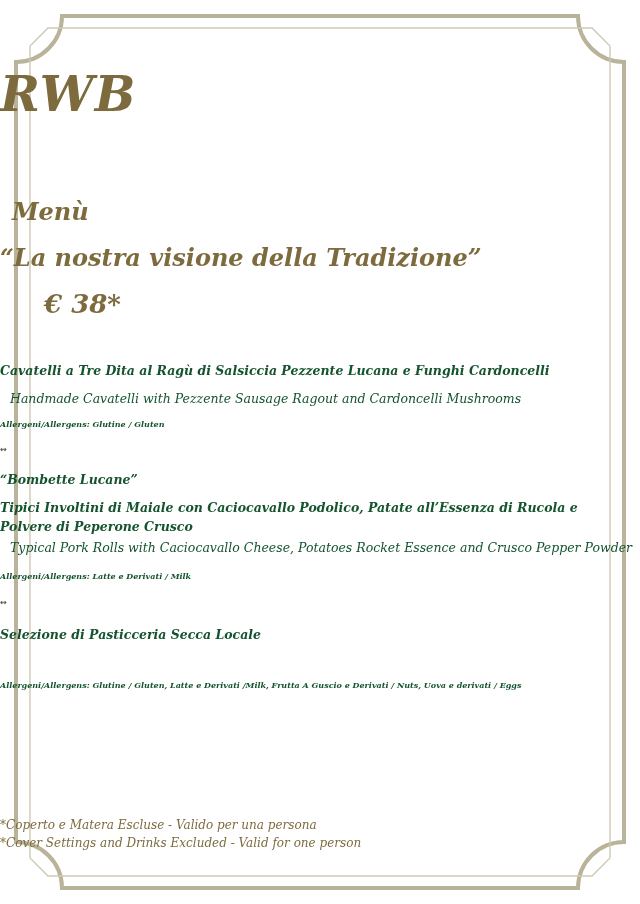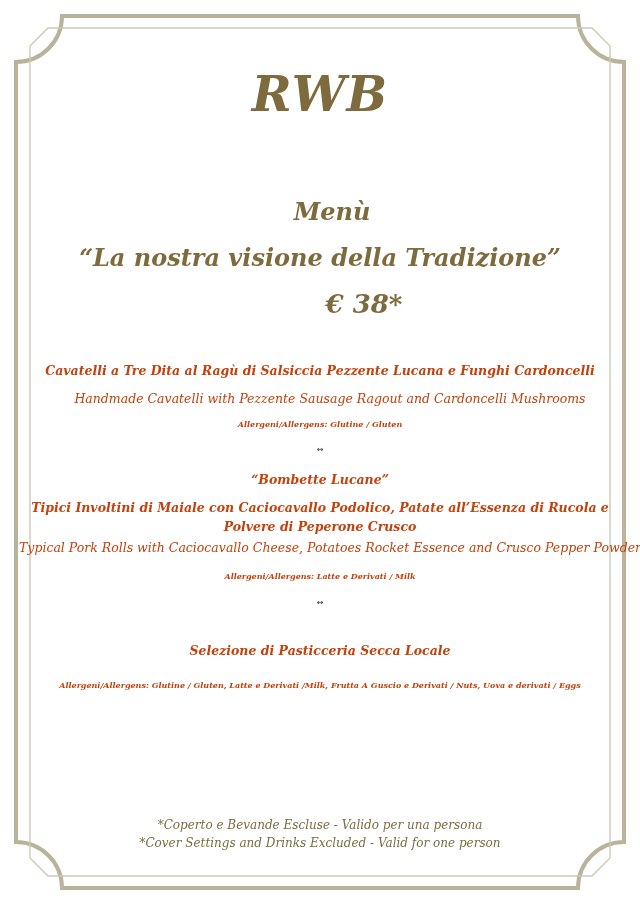--- a/index.html
+++ b/index.html
@@ -1,25 +1,25 @@
 <!DOCTYPE html>
 <html><head>
 <meta charset="utf-8">
 <style>
   html, body { margin: 0; padding: 0; background: #ffffff; }
   body { width: 640px; height: 904px; position: relative; overflow: hidden; }
   .frame { position: absolute; left: 0; top: 0; width: 640px; height: 904px; }
-  .page { position: absolute; left: 0; top: 0; width: 562px; height: 904px; text-align: center; }
+  .page { position: absolute; left: 0; top: 0; width: 562px; height: 904px; }
   .gold { color: #7d6b3e; }
   .script { font-family: "DejaVu Serif", serif; font-style: italic; }
   .logo { position: absolute; top: 66px; left: 0; width: 640px; font-size: 48px; font-weight: bold; letter-spacing: 1px; }
   .menu-title { position: absolute; top: 197px; left: 12px; width: 640px; font-size: 24px; font-weight: bold; }
   .menu-subtitle { position: absolute; top: 243px; left: 0; width: 640px; font-size: 24px; font-weight: bold; }
   .menu-price { position: absolute; top: 289px; left: 0; width: 640px; font-size: 26px; font-weight: bold; margin-left: 44px; }
-  .line { position: absolute; left: 0; width: 640px; color: #c2410c; white-space: nowrap; }
+  .line { position: absolute; left: 0; width: 640px; color: #14532d; white-space: nowrap; }
   .dish-it { font-size: 12.5px; font-weight: bold; }
   .dish-en { font-size: 12.5px; padding-left: 10px; }
   .allergen { font-size: 8px; font-weight: bold; }
   .sep { font-size: 8px; color: #444; }
   .footer { position: absolute; left: 0; width: 640px; font-size: 12px; }
 </style>
 </head>
 <body>
 
 <svg class="frame" width="640" height="904" viewBox="0 0 640 904">
@@ -41,18 +41,18 @@
   <div class="line script allergen" style="top:419px">Allergeni/Allergens: Glutine / Gluten</div>
   <div class="line sep" style="top:445px">↭</div>
 
   <div class="line script dish-it" style="top:472px">“Bombette Lucane”</div>
   <div class="line script dish-it" style="top:500px">Tipici Involtini di Maiale con Caciocavallo Podolico, Patate all’Essenza di Rucola e</div>
   <div class="line script dish-it" style="top:519px">Polvere di Peperone Crusco</div>
   <div class="line script dish-en" style="top:540px">Typical Pork Rolls with Caciocavallo Cheese, Potatoes Rocket Essence and Crusco Pepper Powder</div>
   <div class="line script allergen" style="top:571px">Allergeni/Allergens: Latte e Derivati / Milk</div>
   <div class="line sep" style="top:598px">↭</div>
 
-  <div class="line script dish-it" style="top:643px">Selezione di Pasticceria Secca Locale</div>
+  <div class="line script dish-it" style="top:627px">Selezione di Pasticceria Secca Locale</div>
   <div class="line script allergen" style="top:680px">Allergeni/Allergens:  Glutine / Gluten, Latte e Derivati /Milk, Frutta A Guscio e Derivati / Nuts, Uova e derivati / Eggs</div>
 
-  <div class="footer gold script" style="top:818px">*Coperto e Bevande Escluse - Valido per una persona</div>
+  <div class="footer gold script" style="top:818px">*Coperto e Matera Escluse - Valido per una persona</div>
   <div class="footer gold script" style="top:836px">*Cover Settings and Drinks Excluded - Valid for one person</div>
 </div>
 
 </body></html>

